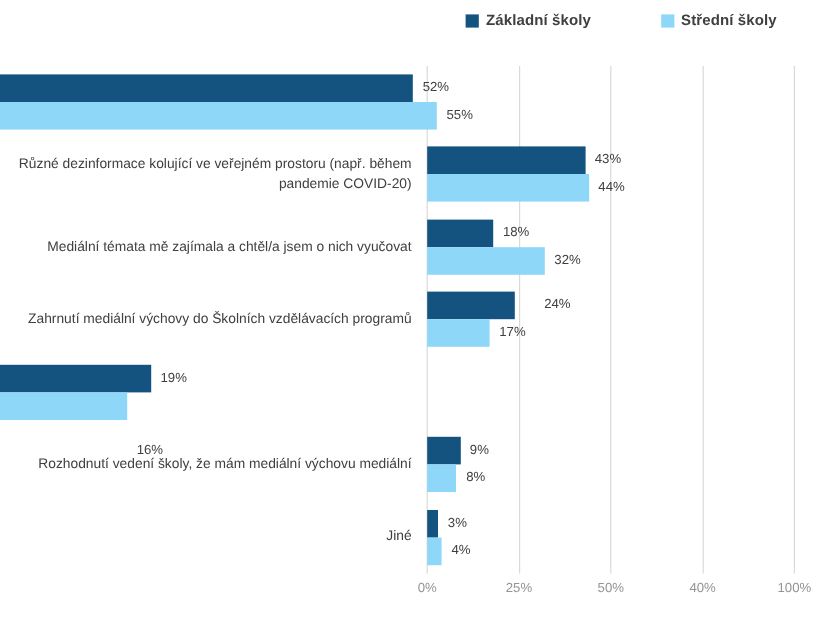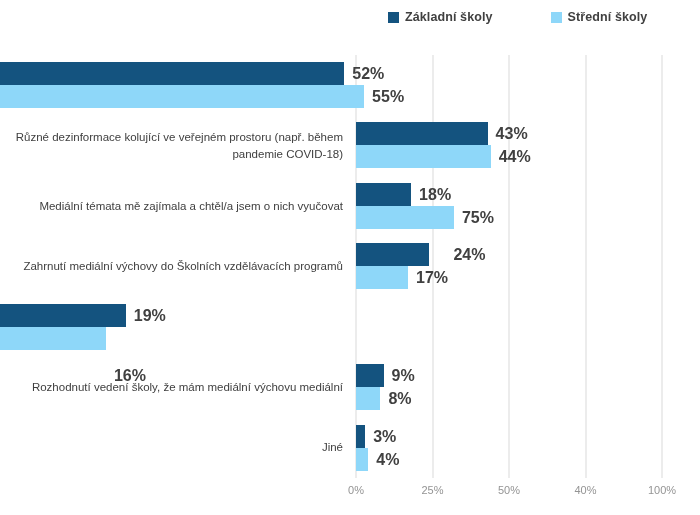--- a/index.html
+++ b/index.html
@@ -59,22 +59,22 @@
     color: #404040;
   }
   .bars { position: relative; flex: 1; }
   .bar { position: absolute; left: 0; height: 23px; }
   .bar.s0 { top: 7px; }
   .bar.s1 { top: 30px; }
   .bar-label {
     position: absolute;
     height: 23px;
     line-height: 23px;
-    font-size: 16px;
-    font-weight: 700;
+    font-size: 11px;
+    font-weight: 400;
     color: #404040;
     white-space: nowrap;
     text-align: center;
   }
 
   .x-axis {
     position: absolute;
     left: 356px; top: 484px;
     width: 306px; height: 16px;
   }
@@ -113,35 +113,35 @@
   <div class="rows" id="rows">
       <div class="row">
         <div class="bars">
           <div class="bar s0" style="width: 52%; background: rgb(20, 83, 127);"></div>
           <span class="bar-label" style="left: calc(52% + 8px); top: 7px;">52%</span>
           <div class="bar s1" style="width: 55%; background: rgb(142, 215, 249);"></div>
           <span class="bar-label" style="left: calc(55% + 8px); top: 30px;">55%</span>
         </div>
       </div>
       <div class="row">
-        <div class="cat-label">Různé dezinformace kolující ve veřejném prostoru (např. během pandemie COVID-18)</div>
+        <div class="cat-label">Různé dezinformace kolující ve veřejném prostoru (např. během pandemie COVID-20)</div>
         <div class="bars">
           <div class="bar s0" style="width: 43%; background: rgb(20, 83, 127);"></div>
           <span class="bar-label" style="left: calc(43% + 8px); top: 7px;">43%</span>
           <div class="bar s1" style="width: 44%; background: rgb(142, 215, 249);"></div>
           <span class="bar-label" style="left: calc(44% + 8px); top: 30px;">44%</span>
         </div>
       </div>
       <div class="row">
         <div class="cat-label">Mediální témata mě zajímala a chtěl/a jsem o nich vyučovat</div>
         <div class="bars">
           <div class="bar s0" style="width: 18%; background: rgb(20, 83, 127);"></div>
           <span class="bar-label" style="left: calc(18% + 8px); top: 7px;">18%</span>
           <div class="bar s1" style="width: 32%; background: rgb(142, 215, 249);"></div>
-          <span class="bar-label" style="left: calc(32% + 8px); top: 30px;">75%</span>
+          <span class="bar-label" style="left: calc(32% + 8px); top: 30px;">32%</span>
         </div>
       </div>
       <div class="row">
         <div class="cat-label">Zahrnutí mediální výchovy do Školních vzdělávacích programů</div>
         <div class="bars">
           <div class="bar s0" style="width: 24%; background: rgb(20, 83, 127);"></div>
           <span class="bar-label" style="left: calc(24% + 8px); top: 7px; margin-left: 16px;">24%</span>
           <div class="bar s1" style="width: 17%; background: rgb(142, 215, 249);"></div>
           <span class="bar-label" style="left: calc(17% + 8px); top: 30px;">17%</span>
         </div>

